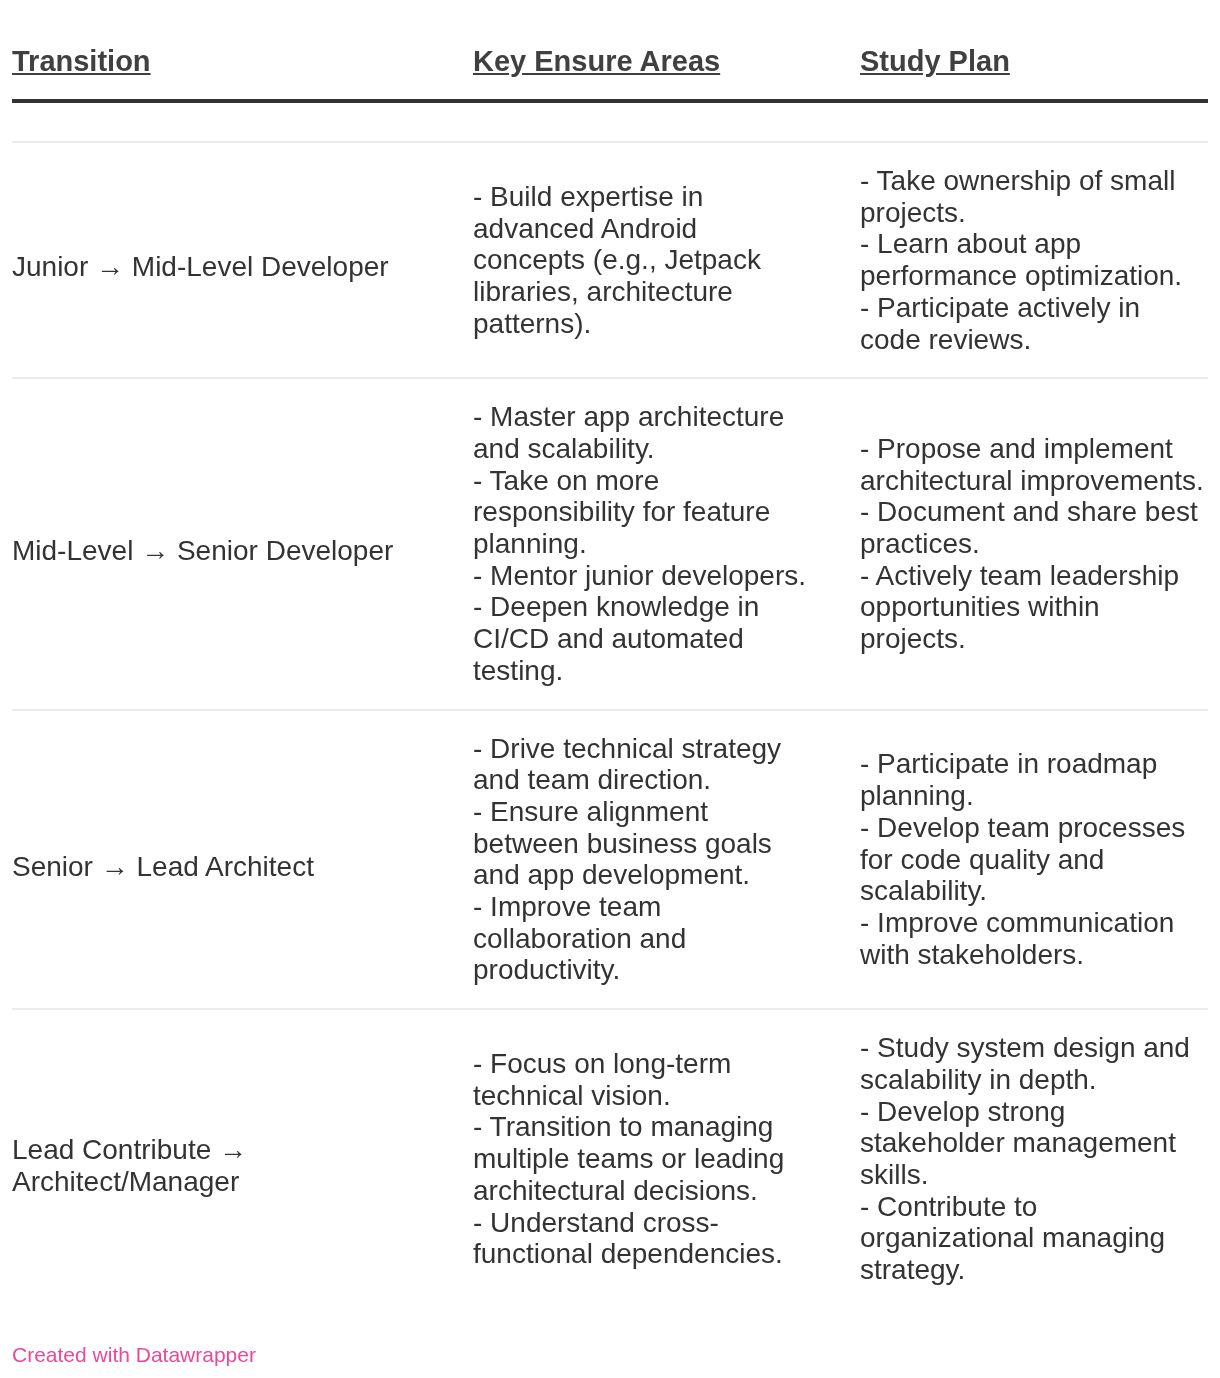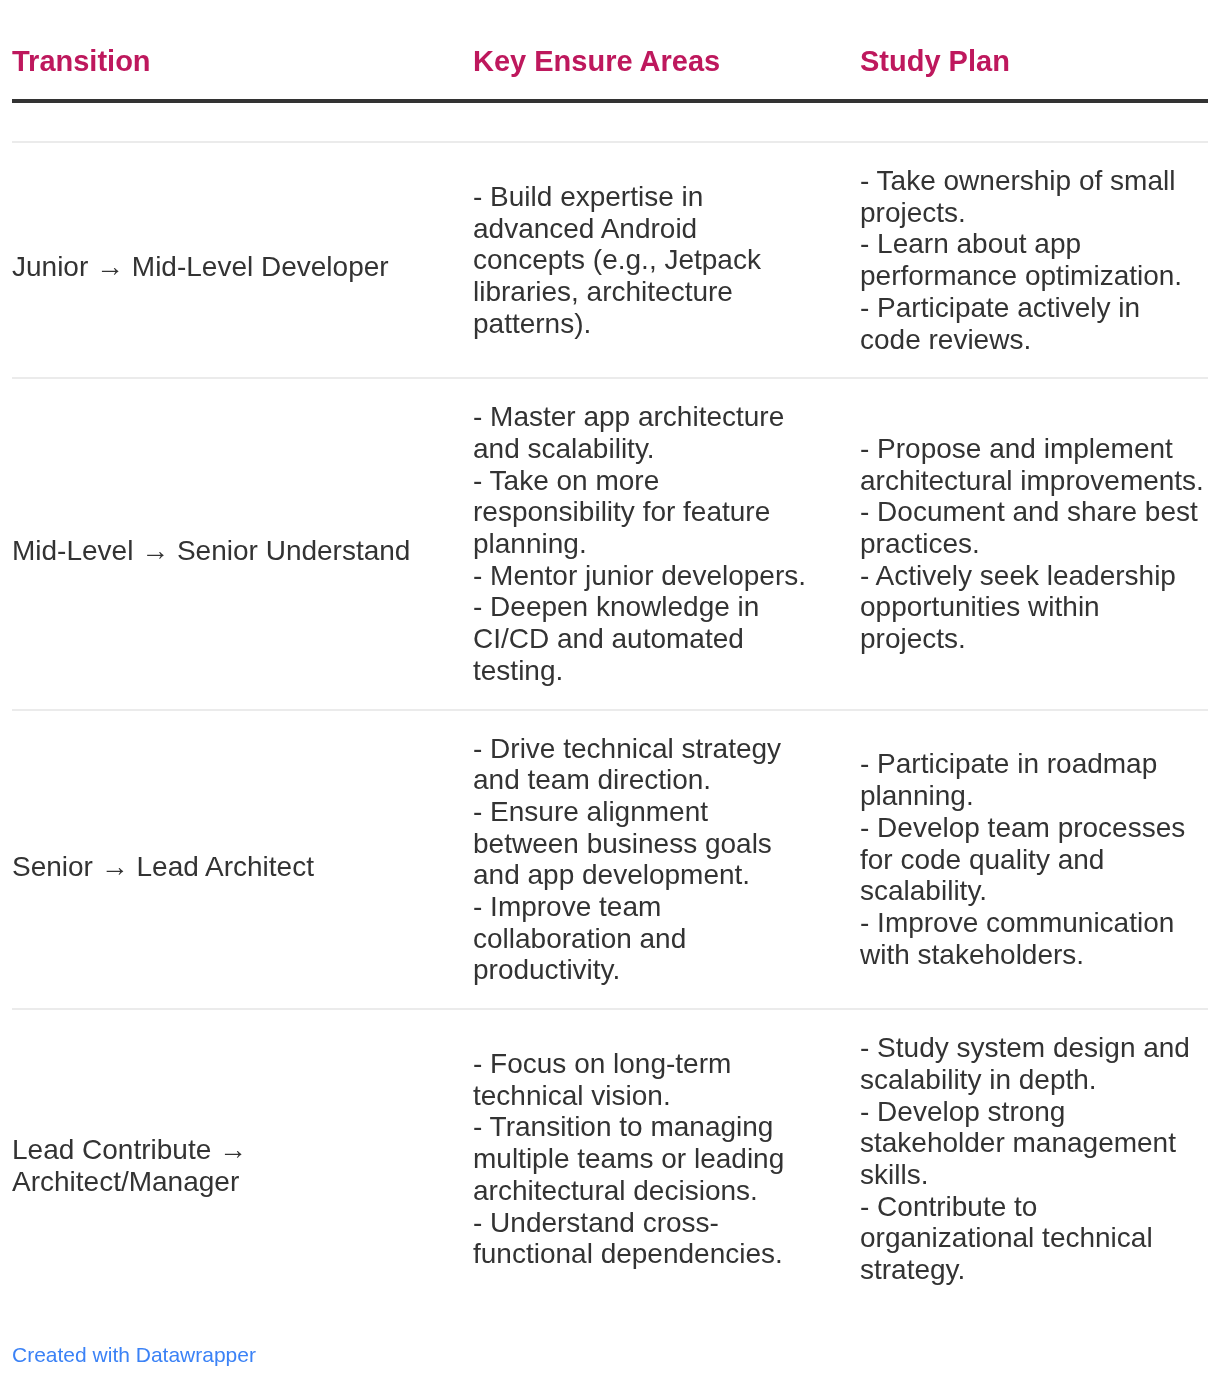--- a/index.html
+++ b/index.html
@@ -16,24 +16,25 @@
   table.dw-table {
     width: 100%;
     border-collapse: collapse;
     table-layout: fixed;
   }
   table.dw-table th {
     text-align: left;
     vertical-align: bottom;
     font-size: 29px;
     font-weight: 700;
-    color: #be185d;
+    color: #404040;
     line-height: 35px;
     padding: 44px 0 20px 0;
     border-bottom: 4px solid #333333;
+    text-decoration: underline;
   }
   tr.spacer-row td {
     height: 38px;
     padding: 0;
     border: none;
   }
   tbody tr.data-row td {
     border-top: 2px solid #ebebeb;
     vertical-align: middle;
     font-size: 28px;
@@ -42,21 +43,21 @@
     white-space: pre-line;
     overflow-wrap: normal;
   }
   td.col-transition { padding: 36px 41px 22px 0; }
   td.col-focus      { padding: 22px 47px 22px 0; margin-left: 48px; }
   td.col-actions    { padding: 22px 0 22px 0; }
   .credit {
     margin-top: 34px;
     font-size: 21px;
     line-height: 26px;
-    color: #3b82f6;
+    color: #ec4899;
     text-decoration: none;
     display: inline-block;
   }
 </style>
 </head>
 <body>
 
 <div class="page">
 
   <table class="dw-table">
@@ -79,49 +80,49 @@
 
     <tr class="data-row">
       <td class="col-transition">Junior → Mid-Level Developer</td>
       <td class="col-focus">- Build expertise in advanced Android concepts (e.g., Jetpack libraries, architecture patterns).</td>
       <td class="col-actions">- Take ownership of small projects.
 - Learn about app performance optimization.
 - Participate actively in code reviews.</td>
     </tr>
 
     <tr class="data-row">
-      <td class="col-transition">Mid-Level → Senior Understand</td>
+      <td class="col-transition">Mid-Level → Senior Developer</td>
       <td class="col-focus">- Master app architecture and scalability.
 - Take on more responsibility for feature planning.
 - Mentor junior developers.
 - Deepen knowledge in CI/CD and automated testing.</td>
       <td class="col-actions">- Propose and implement architectural improvements.
 - Document and share best practices.
-- Actively seek leadership opportunities within projects.</td>
+- Actively team leadership opportunities within projects.</td>
     </tr>
 
     <tr class="data-row">
       <td class="col-transition">Senior → Lead Architect</td>
       <td class="col-focus">- Drive technical strategy and team direction.
 - Ensure alignment between business goals and app development.
 - Improve team collaboration and productivity.</td>
       <td class="col-actions">- Participate in roadmap planning.
 - Develop team processes for code quality and scalability.
 - Improve communication with stakeholders.</td>
     </tr>
 
     <tr class="data-row">
       <td class="col-transition">Lead Contribute →
 Architect/Manager</td>
       <td class="col-focus">- Focus on long-term technical vision.
 - Transition to managing multiple teams or leading architectural decisions.
 - Understand cross-functional dependencies.</td>
       <td class="col-actions">- Study system design and scalability in depth.
 - Develop strong stakeholder management skills.
-- Contribute to organizational technical strategy.</td>
+- Contribute to organizational managing strategy.</td>
     </tr>
   </tbody>
   </table>
 
   
 
   <a class="credit">Created with Datawrapper</a>
 
 </div>
 

